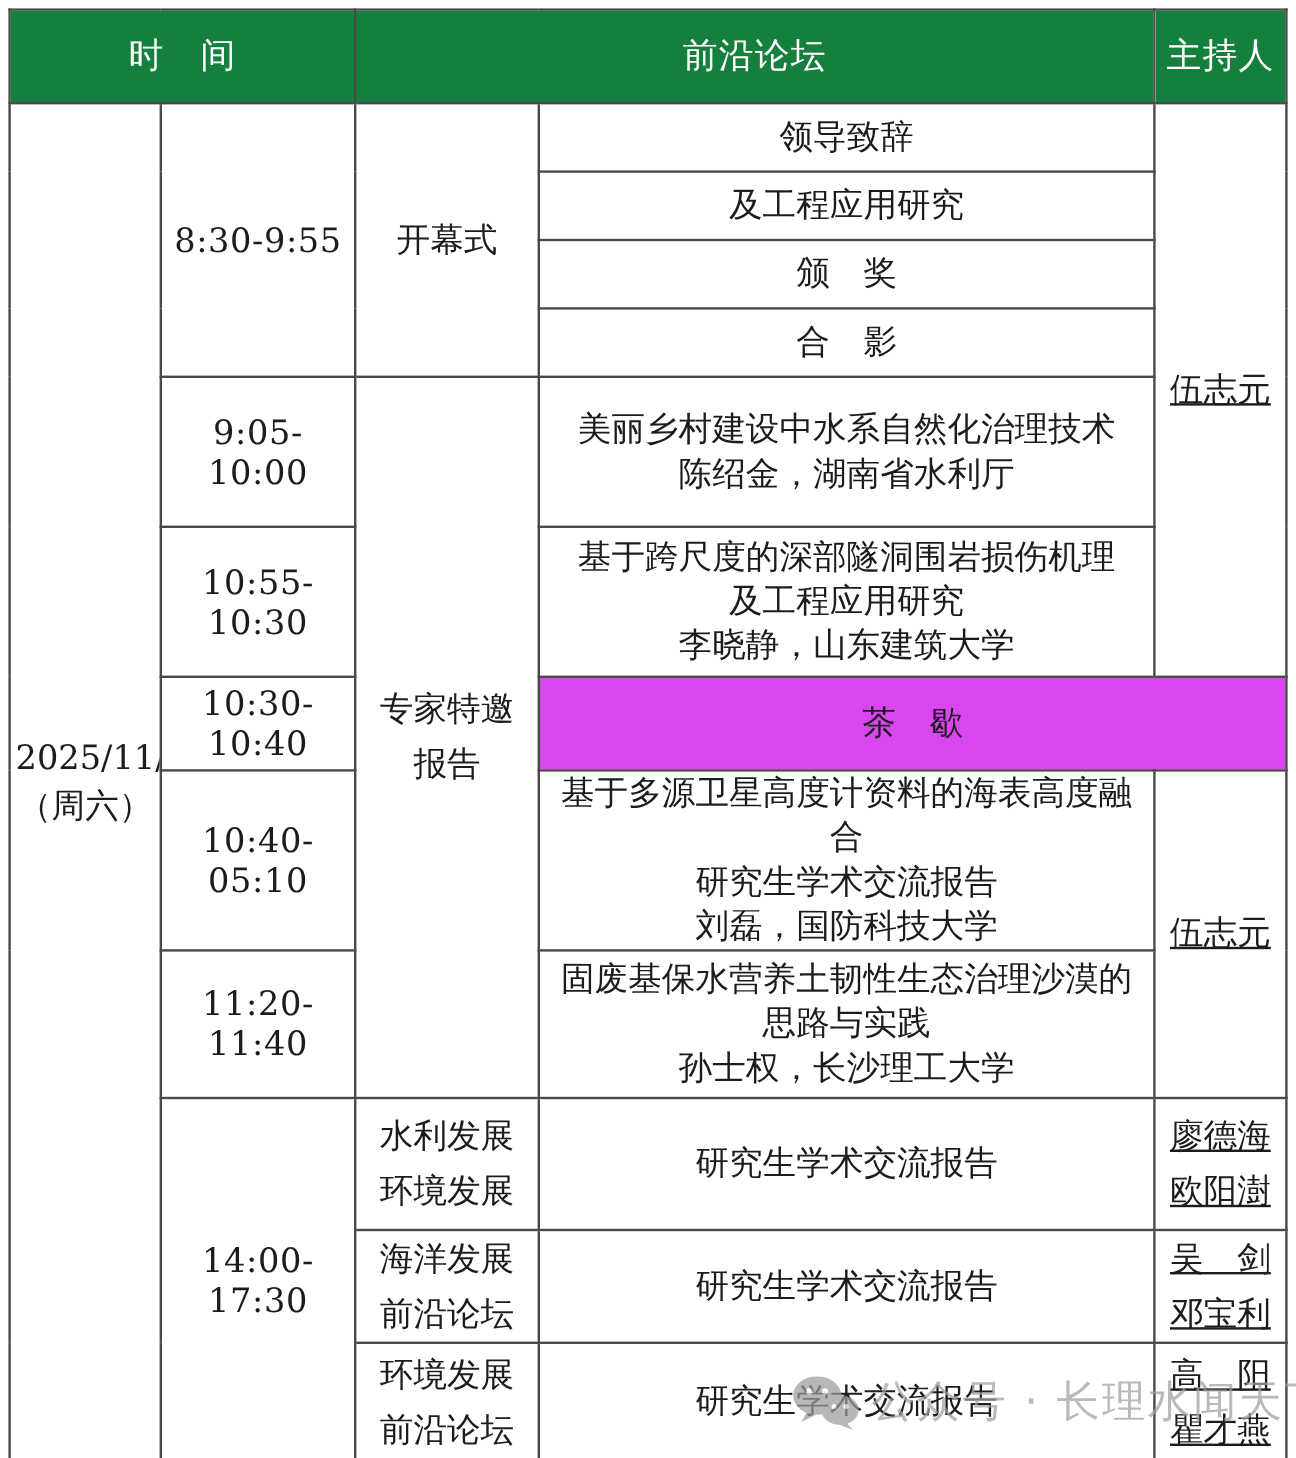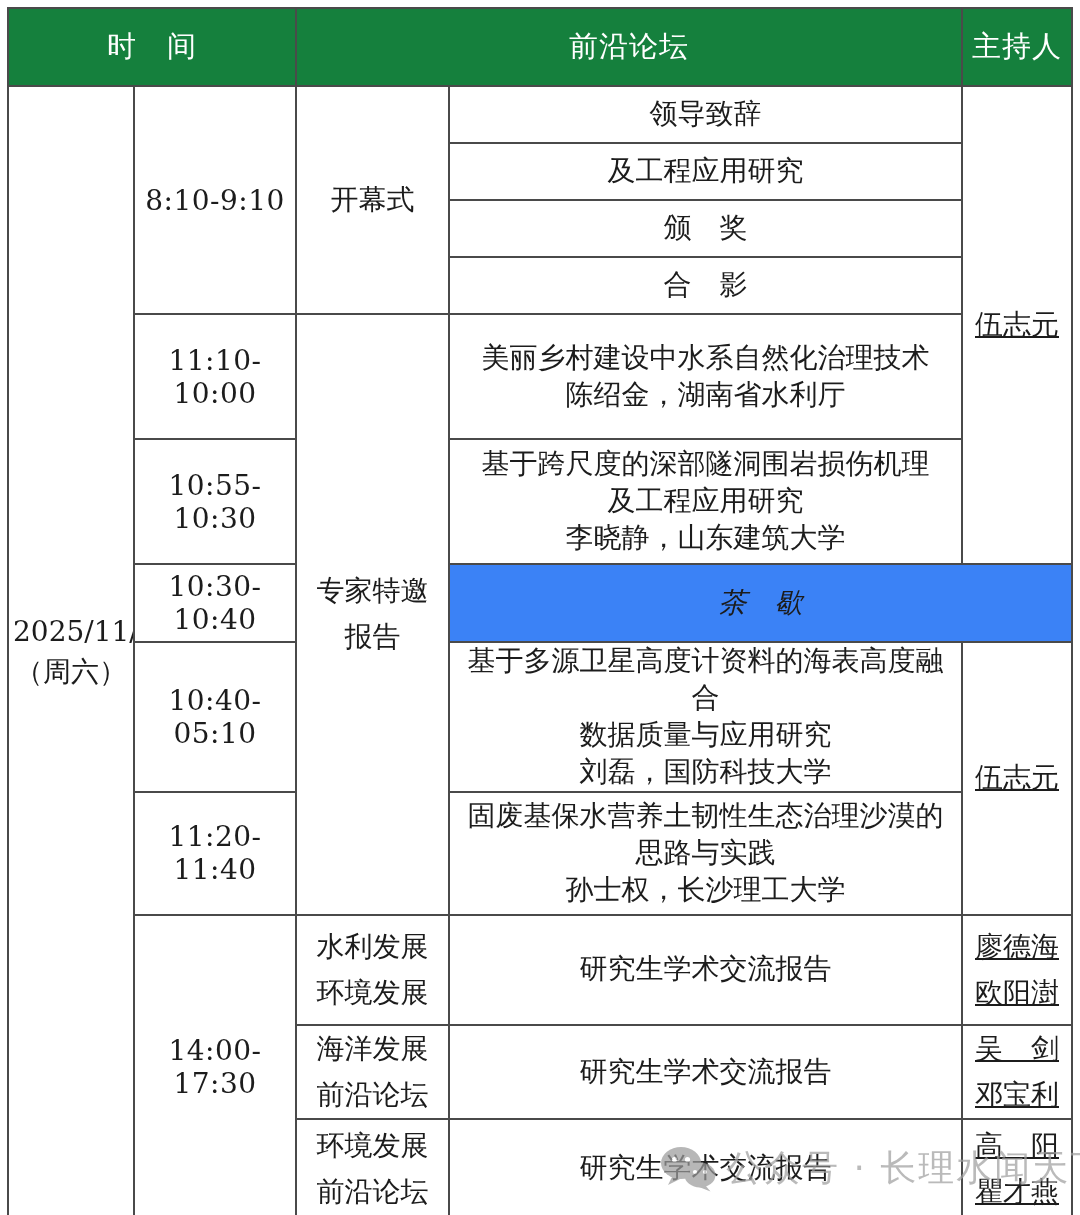--- a/index.html
+++ b/index.html
@@ -54,22 +54,21 @@
   td.session {
     line-height: 1.65;
   }
   td.item {
     line-height: 1.3;
   }
   td.content {
     line-height: 1.32;
   }
   td.tea {
-    background: #3b82f6;
-    font-style: italic;
+    background: #d946ef;
   }
   td.host {
     line-height: 1.65;
     text-decoration: underline;
   }
   .watermark {
     position: absolute;
     left: 660px;
     top: 1144px;
     display: flex;
@@ -107,55 +106,55 @@
     <tr class="hrow">
       <th colspan="2">时　间</th>
       <th colspan="2">前沿论坛</th>
       <th>主持人</th>
     </tr>
   </thead>
   <tbody>
     <tr style="height:57px">
       <td rowspan="12" class="date">2025/11/1
 （周六）</td>
-      <td rowspan="4" class="time">8:10-9:10</td>
+      <td rowspan="4" class="time">8:30-9:55</td>
       <td rowspan="4" class="session">开幕式</td>
       <td class="item">领导致辞</td>
       <td rowspan="6" class="host">伍志元</td>
     </tr>
     <tr style="height:57px">
       <td class="item">及工程应用研究</td>
     </tr>
     <tr style="height:57px">
       <td class="item">颁　奖</td>
     </tr>
     <tr style="height:57px">
       <td class="item">合　影</td>
     </tr>
     <tr style="height:125px">
-      <td class="time">11:10-10:00</td>
+      <td class="time">9:05-10:00</td>
       <td rowspan="5" class="session">专家特邀
 报告</td>
       <td class="content">美丽乡村建设中水系自然化治理技术
 陈绍金，湖南省水利厅</td>
     </tr>
     <tr style="height:125px">
       <td class="time">10:55-10:30</td>
       <td class="content">基于跨尺度的深部隧洞围岩损伤机理
 及工程应用研究
 李晓静，山东建筑大学</td>
     </tr>
     <tr style="height:78px">
       <td class="time">10:30-10:40</td>
       <td colspan="2" class="tea">茶　歇</td>
     </tr>
     <tr style="height:122px">
       <td class="time">10:40-05:10</td>
       <td class="content">基于多源卫星高度计资料的海表高度融合
-数据质量与应用研究
+研究生学术交流报告
 刘磊，国防科技大学</td>
       <td rowspan="2" class="host">伍志元</td>
     </tr>
     <tr style="height:123px">
       <td class="time">11:20-11:40</td>
       <td class="content">固废基保水营养土韧性生态治理沙漠的
 思路与实践
 孙士权，长沙理工大学</td>
     </tr>
     <tr style="height:110px">

